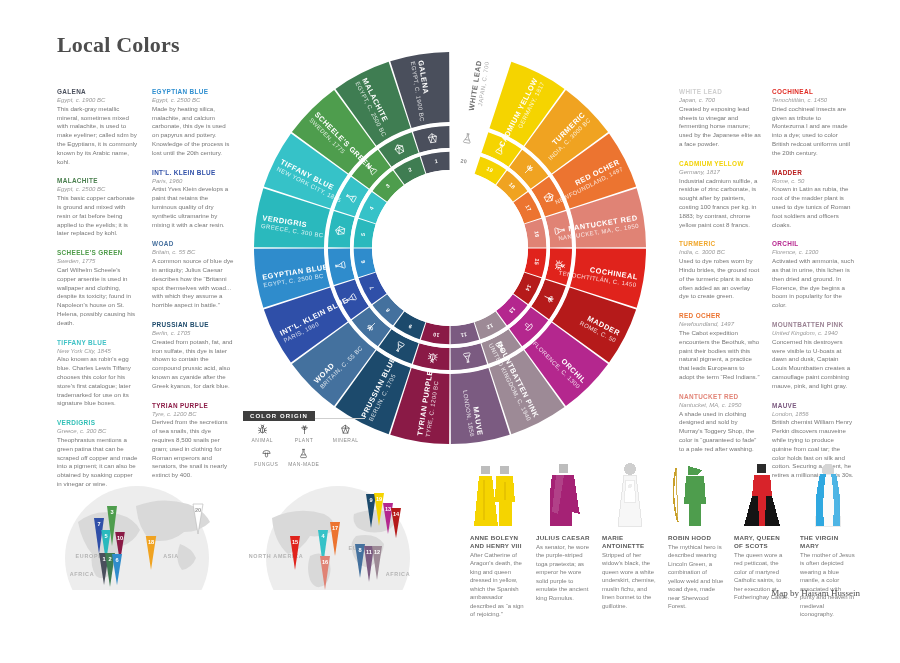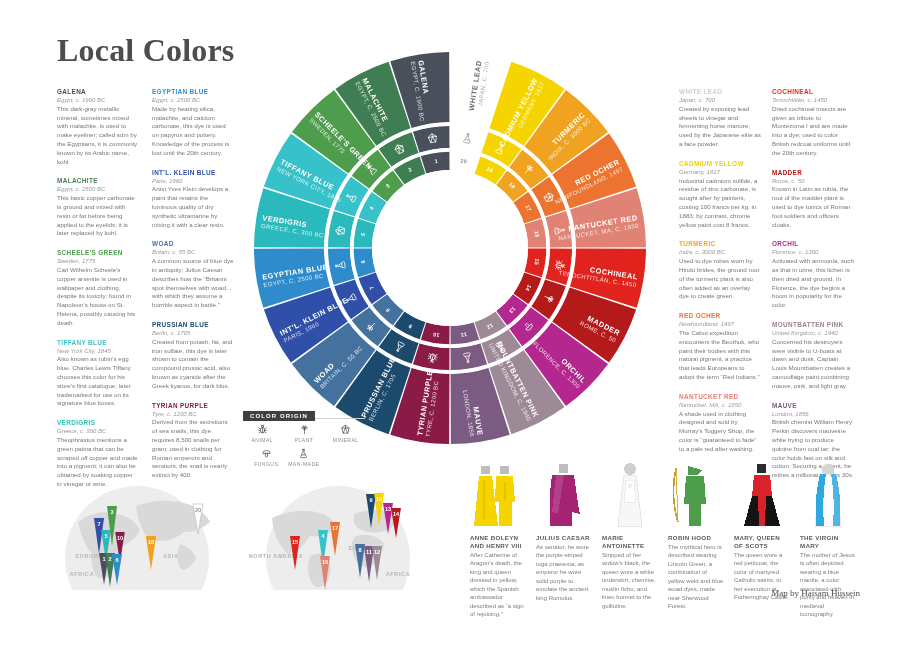--- a/index.html
+++ b/index.html
@@ -8,21 +8,21 @@
     background:#ffffff;
     font-family:"Liberation Sans", sans-serif;
     color:#5b5b5b;
   }
   #stage{position:absolute;inset:0;}
 
   
   .title{
     position:absolute;left:57px;top:32px;
     font-family:"Liberation Serif", serif;
-    font-weight:bold;font-size:32px;letter-spacing:.2px;
+    font-weight:bold;font-size:22px;letter-spacing:.2px;
     color:#4d4d4d;
   }
 
   
   .col{position:absolute;width:82px;}
   .blk{margin-bottom:11px;}
   .blk h4{
     margin:0 0 1px 0;font-size:6.4px;font-weight:bold;letter-spacing:.35px;
     line-height:1.25;text-transform:uppercase;
   }

